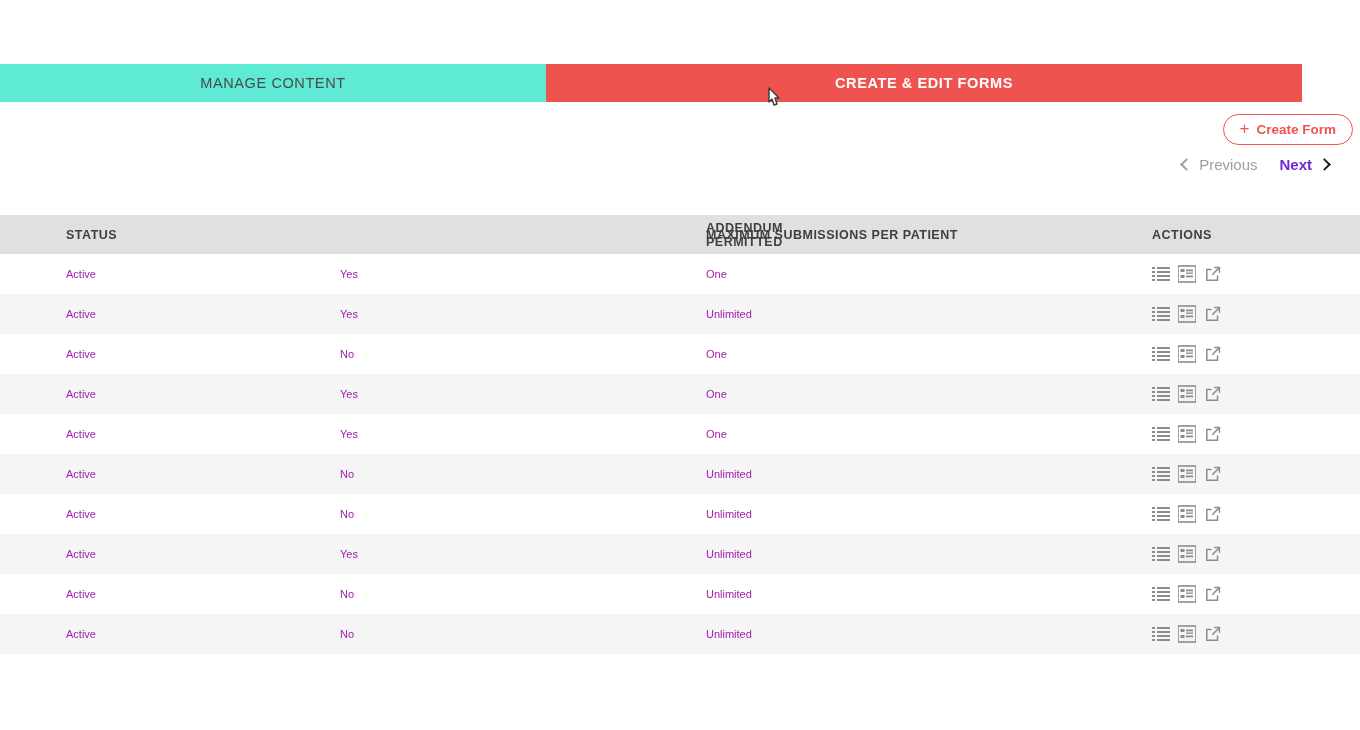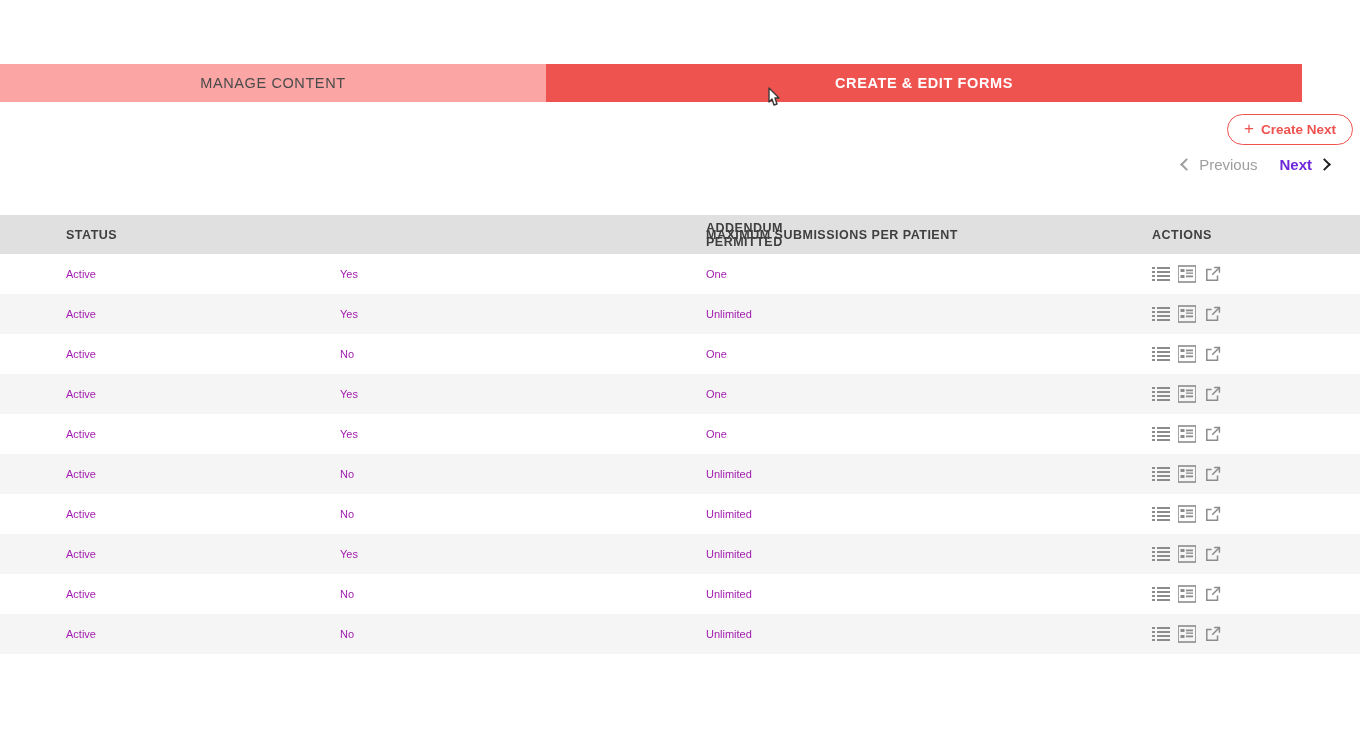--- a/index.html
+++ b/index.html
@@ -34,21 +34,21 @@
     display: flex;
     align-items: center;
     justify-content: center;
     font-size: 14.5px;
     letter-spacing: 0.6px;
     cursor: pointer;
     user-select: none;
   }
   .tab.inactive {
     width: 546px;
-    background: #fca5a5;
+    background: #5eead4;
     color: #4a4a4a;
     font-weight: normal;
   }
   .tab.active {
     width: 756px;
     background: #ef5350;
     color: #ffffff;
     font-weight: bold;
   }
 
@@ -196,21 +196,21 @@
       <span>MANAGE CONTENT</span>
     </div>
     <div class="tab active">
       <span>CREATE &amp; EDIT FORMS</span>
     </div>
   </div>
 
   <div class="createform-wrap">
     <button class="create-form-btn">
       <span class="plus">+</span>
-      <span>Create Next</span>
+      <span>Create Form</span>
     </button>
   </div>
 
   <div class="pager">
     <div class="pager-btn prev">
       <span class="chev left"></span>
       <span>Previous</span>
     </div>
     <div class="pager-btn next">
       <span>Next</span>

